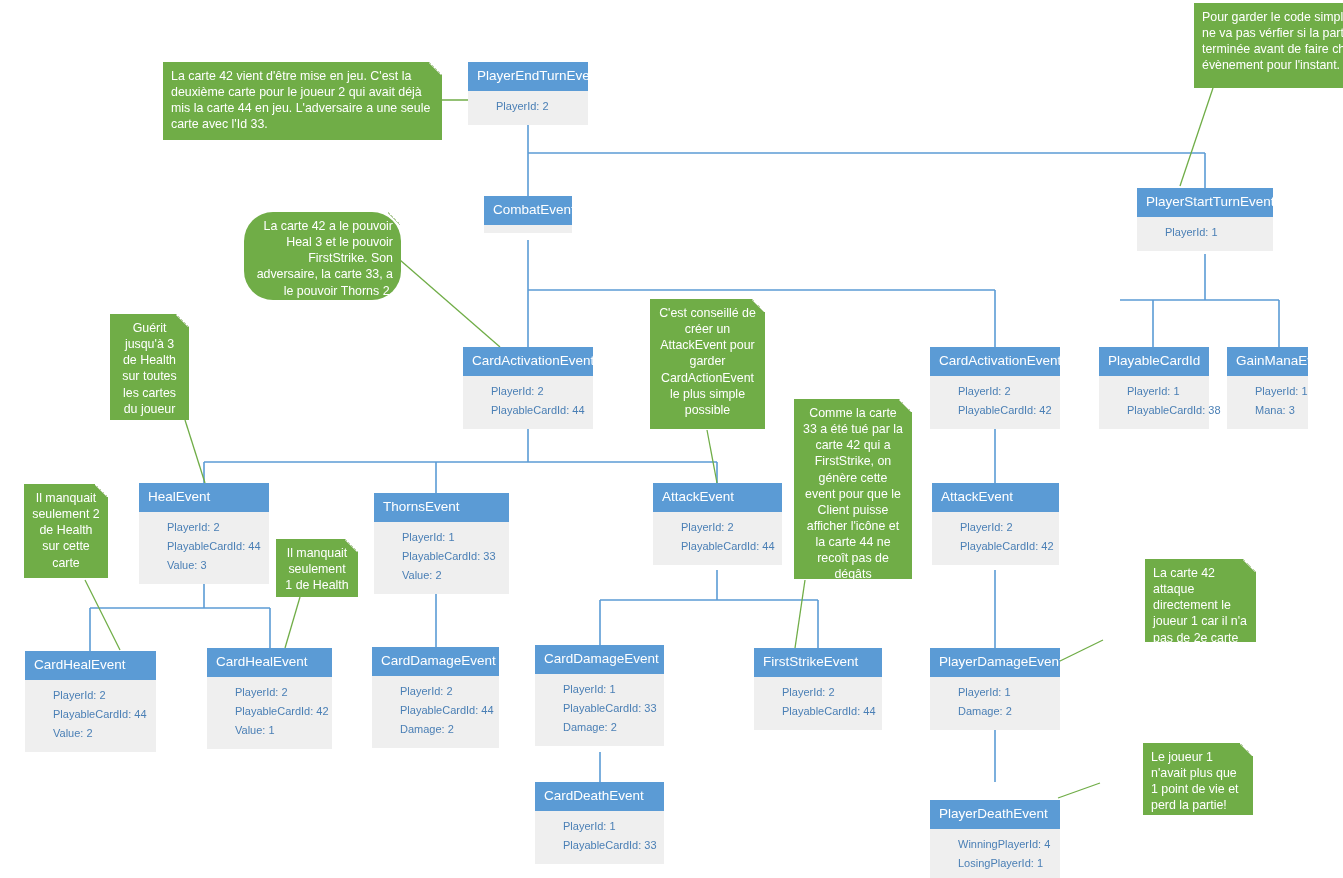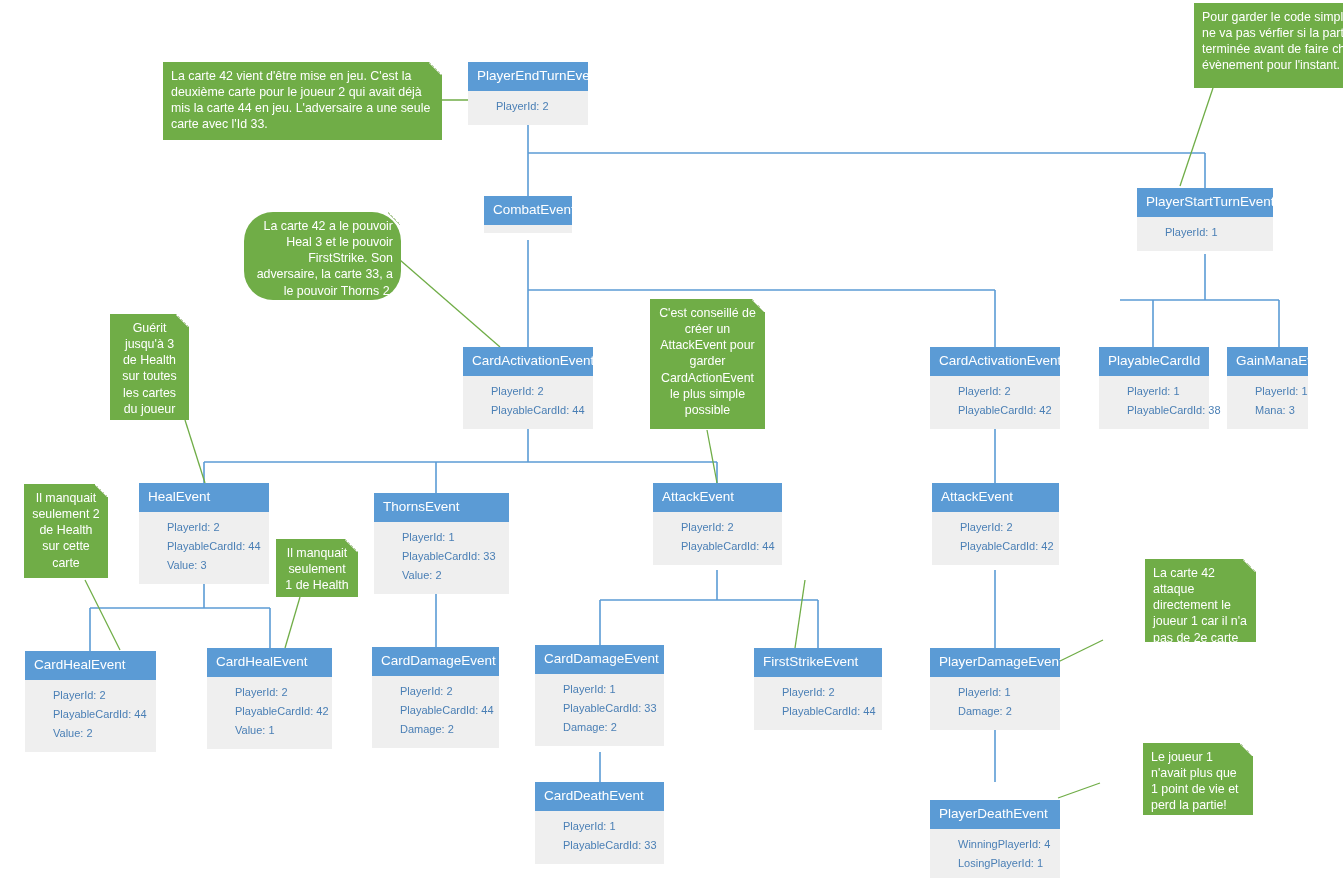--- a/index.html
+++ b/index.html
@@ -160,20 +160,24 @@
   <div class="note center" style="left:110px; top:314px; width:79px; height:106px;">
     <span class="fold"></span>
     <span>Guérit jusqu'à 3 de Health sur toutes les cartes du joueur</span>
   </div>
 
   <div class="note center" style="left:650px; top:299px; width:115px; height:130px;">
     <span class="fold"></span>
     <span>C'est conseillé de créer un AttackEvent pour garder CardActionEvent le plus simple possible</span>
   </div>
 
+  <div class="note center" style="left:794px; top:399px; width:118px; height:180px;">
+    <span class="fold"></span>
+    <span>Comme la carte 33 a été tué par la carte 42 qui a FirstStrike, on génère cette event pour que le Client puisse afficher l'icône et la carte 44 ne recoît pas de dégâts</span>
+  </div>
 
   <div class="note center" style="left:24px; top:484px; width:84px; height:94px;">
     <span class="fold"></span>
     <span>Il manquait seulement 2 de Health sur cette carte</span>
   </div>
 
   <div class="note center" style="left:276px; top:539px; width:82px; height:58px;">
     <span class="fold"></span>
     <span>Il manquait seulement 1 de Health</span>
   </div>

